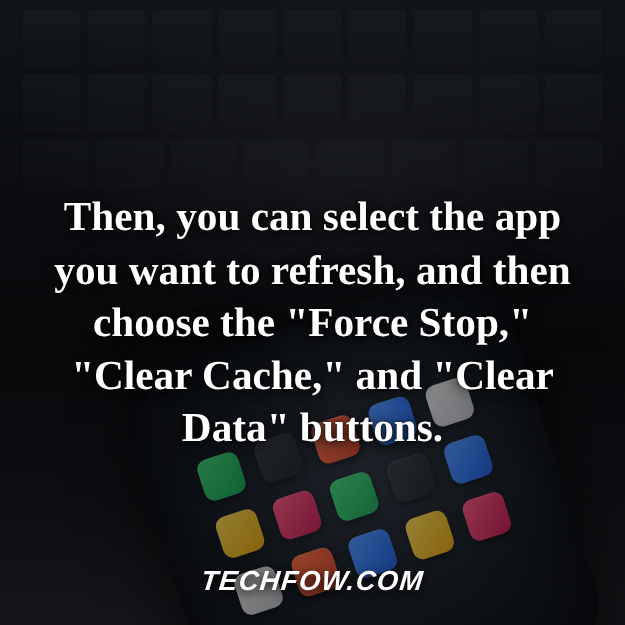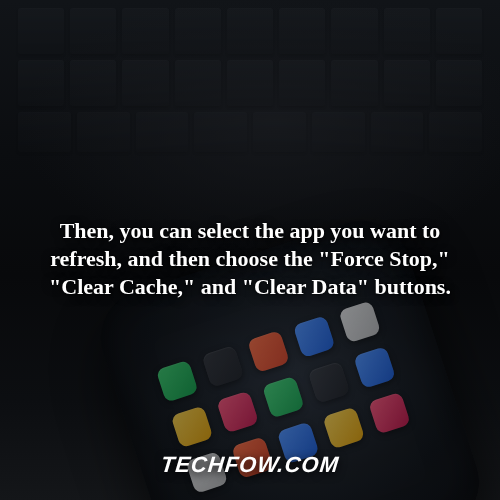--- a/index.html
+++ b/index.html
@@ -80,21 +80,21 @@
     inset: 0;
     display: flex;
     flex-direction: column;
     justify-content: center;
     align-items: center;
     padding: 0 28px;
   }
   .main-text {
     color: #ffffff;
     font-weight: 700;
-    font-size: 22px;
+    font-size: 33px;
     line-height: 1.28;
     text-align: center;
     text-shadow: 0 2px 10px rgba(0,0,0,0.9), 0 0 2px rgba(0,0,0,1);
     margin-top: 18px;
   }
   .watermark {
     position: absolute;
     bottom: 22px;
     width: 100%;
     text-align: center;

